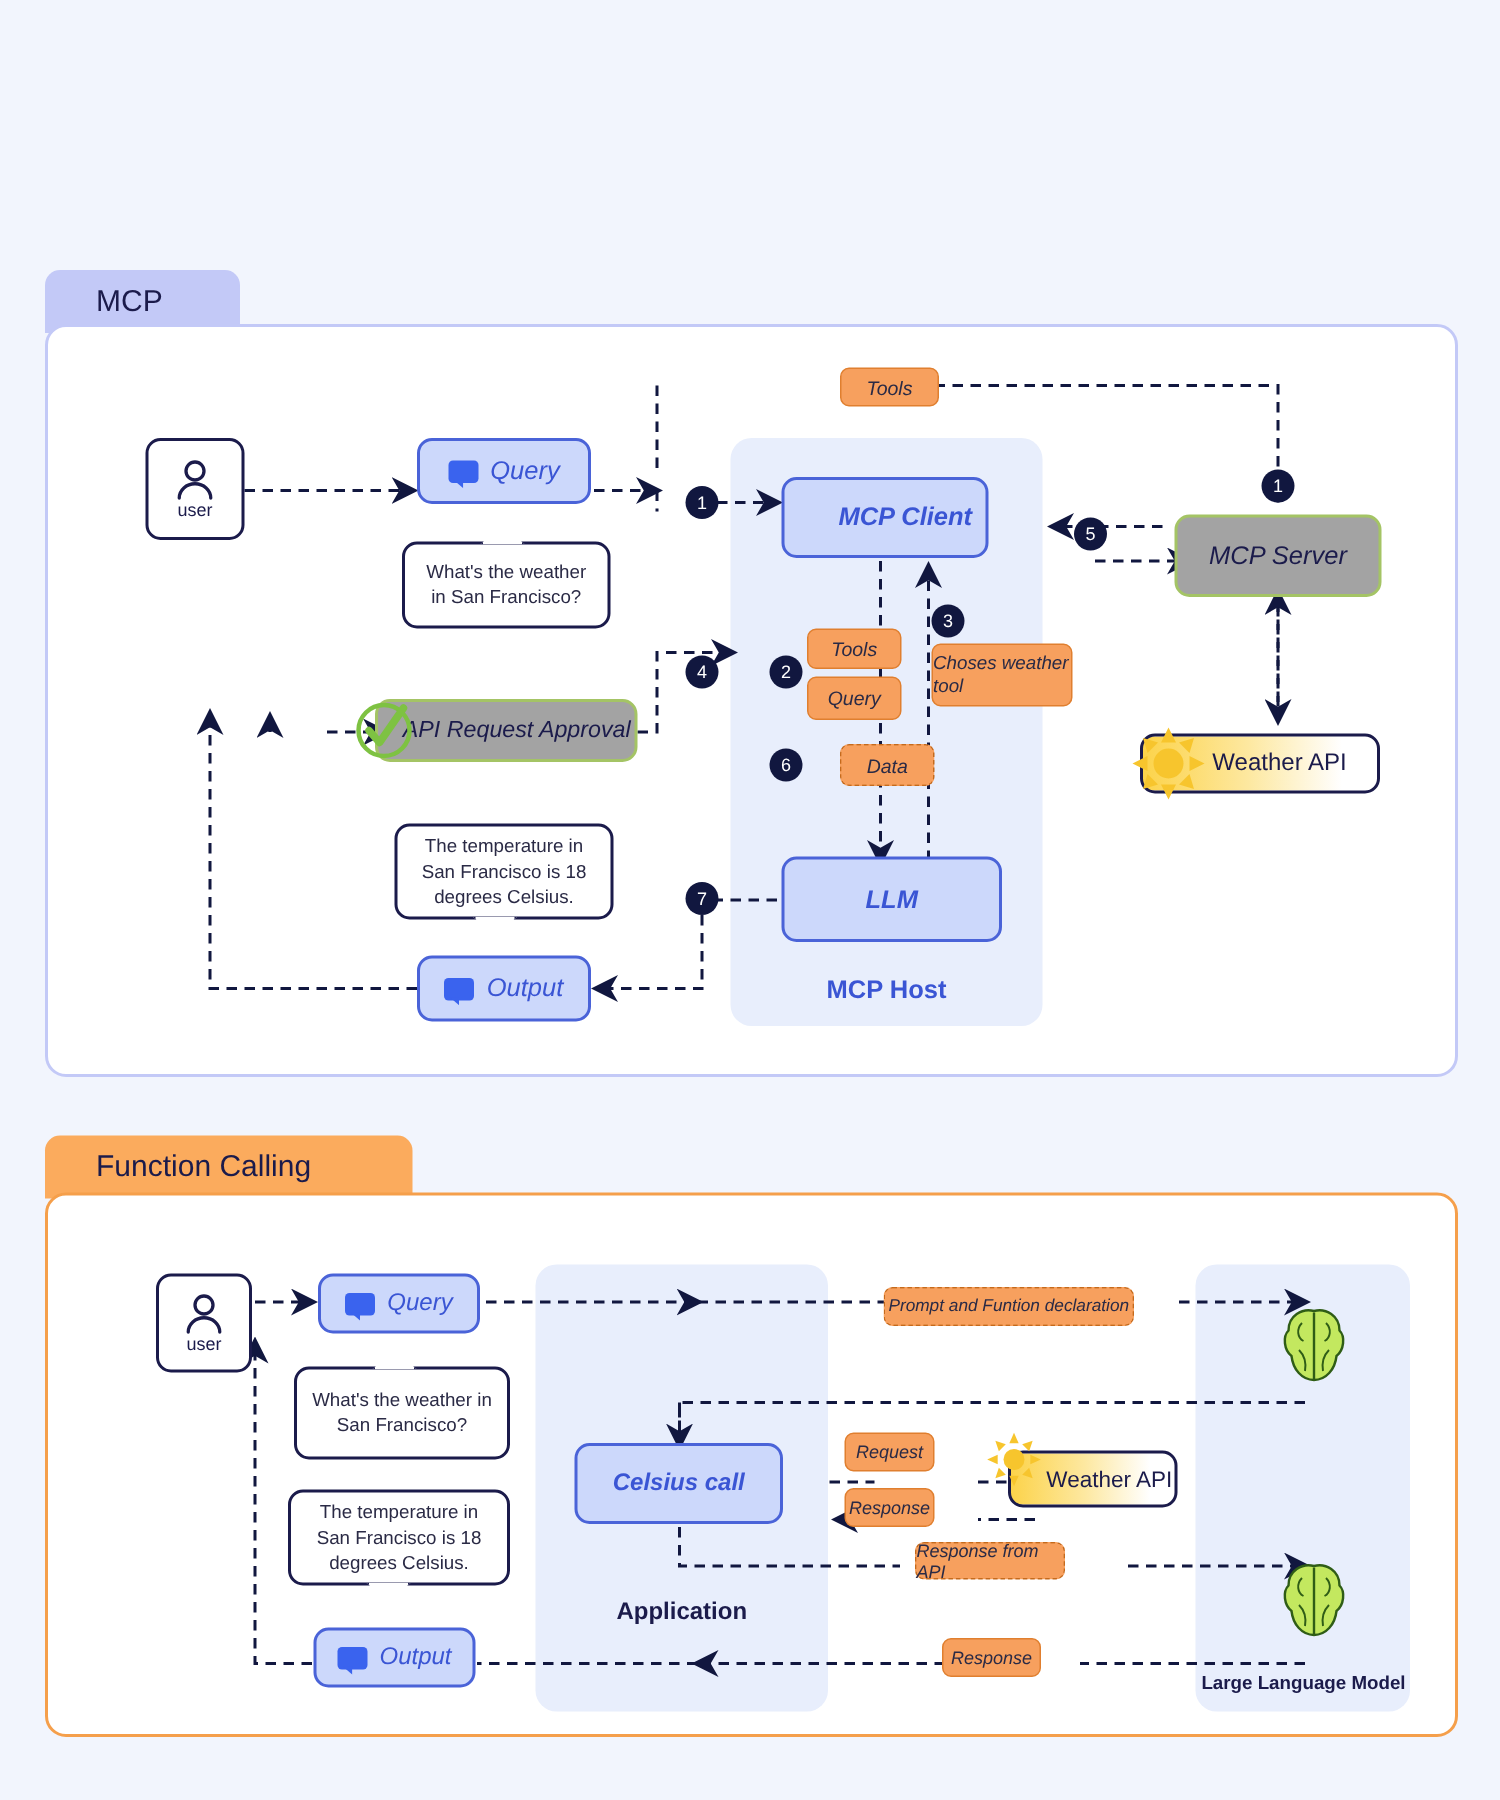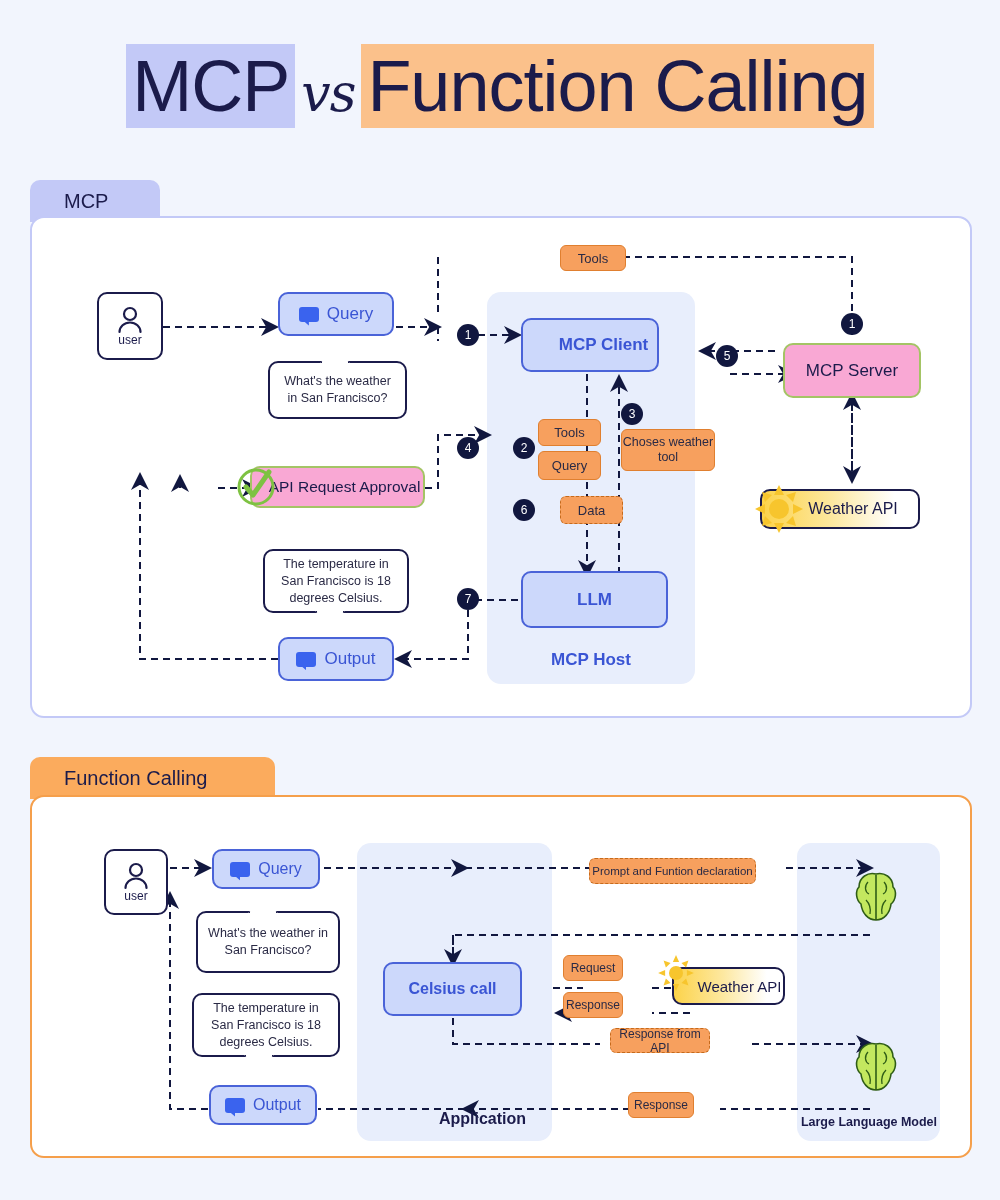--- a/index.html
+++ b/index.html
@@ -34,24 +34,24 @@
   }
   .tab-mcp{left:30px;top:180px;width:130px;height:42px;background:#c3c9f7;}
   .tab-fc{left:30px;top:757px;width:245px;height:42px;background:#fbab5d;}
 
   
   .tint{background:#e8eefc;border-radius:14px;}
 
   
   .box{
     display:flex;align-items:center;justify-content:center;
-    text-align:center;border-radius:10px;box-sizing:border-box;
+    text-align:left;border-radius:10px;box-sizing:border-box;font-style:italic;
   }
   .b-blue{background:#ccd8fb;border:2px solid #4a63d8;color:#3a55d4;}
-  .b-green{background:#f9a8d4;border:2px solid #a4c465;color:#1b1b4b;}
+  .b-green{background:#a3a3a3;border:2px solid #a4c465;color:#1b1b4b;}
   .b-orange{background:#f7a05e;border:1.5px solid #e07f2f;color:#2a2a45;border-radius:6px;}
   .b-orange-dash{background:#f7a05e;border:1.5px dashed #c56a1c;color:#2a2a45;border-radius:6px;}
 
   .user-box{border-radius:10px;border:2px solid #1b1b4b;background:#fff;
     display:flex;flex-direction:column;align-items:center;justify-content:center;}
   .user-label{font-size:12px;margin-top:-2px;}
 
   .chat-ico{display:inline-block;width:20px;height:15px;position:relative;margin-right:8px;
     background:#3a63ee;border-radius:3px;}
   .chat-ico:after{content:"";position:absolute;left:3px;bottom:-4px;width:7px;height:6px;
@@ -83,23 +83,20 @@
     display:flex;align-items:center;justify-content:center;
     color:#1b1b4b;box-sizing:border-box;
   }
   svg{display:block;overflow:visible;}
 </style>
 </head>
 <body>
 
 <div class="stage">
 
-  <div class="title">
-    <span class="t-mcp">MCP</span><span class="t-vs">vs</span><span class="t-fc">Function Calling</span>
-  </div>
 
   <div class="abs tab tab-mcp">MCP</div>
   <div class="abs panel panel-mcp"></div>
 
   <div class="abs tint" style="left:487px;top:292px;width:208px;height:392px;"></div>
 
   <svg class="abs" style="left:30px;top:216px;width:942px;height:502px;">
     <defs>
       <marker id="ah" markerWidth="9" markerHeight="9" refX="7" refY="4.5" orient="auto">
         <path d="M0,0 L9,4.5 L0,9 L2.6,4.5 Z" fill="#11173f"></path>
@@ -272,21 +269,21 @@
   <div class="abs bubble" style="left:192px;top:993px;width:148px;height:64px;">
     <span>The temperature in San Francisco is 18 degrees Celsius.</span>
     <span class="tail tail-dn" style="border-left:2px solid #1b1b4b;border-right:2px solid #1b1b4b;"></span>
   </div>
   <div class="abs box b-blue" style="left:209px;top:1085px;width:108px;height:40px;font-size:16px;">
     <span class="chat-ico"></span>
     <span>Output</span>
   </div>
 
   <div class="abs box b-blue" style="left:383px;top:962px;width:139px;height:54px;font-size:16px;font-weight:bold;">Celsius call</div>
-  <div class="caption cap-navy" style="left:357px;top:1110px;width:195px;font-size:16px;padding-left:28px;">Application</div>
+  <div class="caption cap-navy" style="left:357px;top:1066px;width:195px;font-size:16px;">Application</div>
   <div class="caption cap-navy" style="left:793px;top:1115px;width:152px;font-size:12.5px;">Large Language Model</div>
 
   <div class="abs box b-orange-dash" style="left:589px;top:858px;width:167px;height:26px;font-size:11.5px;">Prompt and Funtion declaration</div>
   <div class="abs box b-orange" style="left:563px;top:955px;width:60px;height:26px;font-size:12px;">Request</div>
   <div class="abs box b-orange" style="left:563px;top:992px;width:60px;height:26px;font-size:12px;">Response</div>
   <div class="abs box b-orange-dash" style="left:610px;top:1028px;width:100px;height:25px;font-size:12px;">Response from API</div>
   <div class="abs box b-orange" style="left:628px;top:1092px;width:66px;height:26px;font-size:12px;">Response</div>
 
   <div class="abs weather" style="left:672px;top:967px;width:113px;height:38px;font-size:15px;padding-left:22px;">
     <span>Weather API</span>

